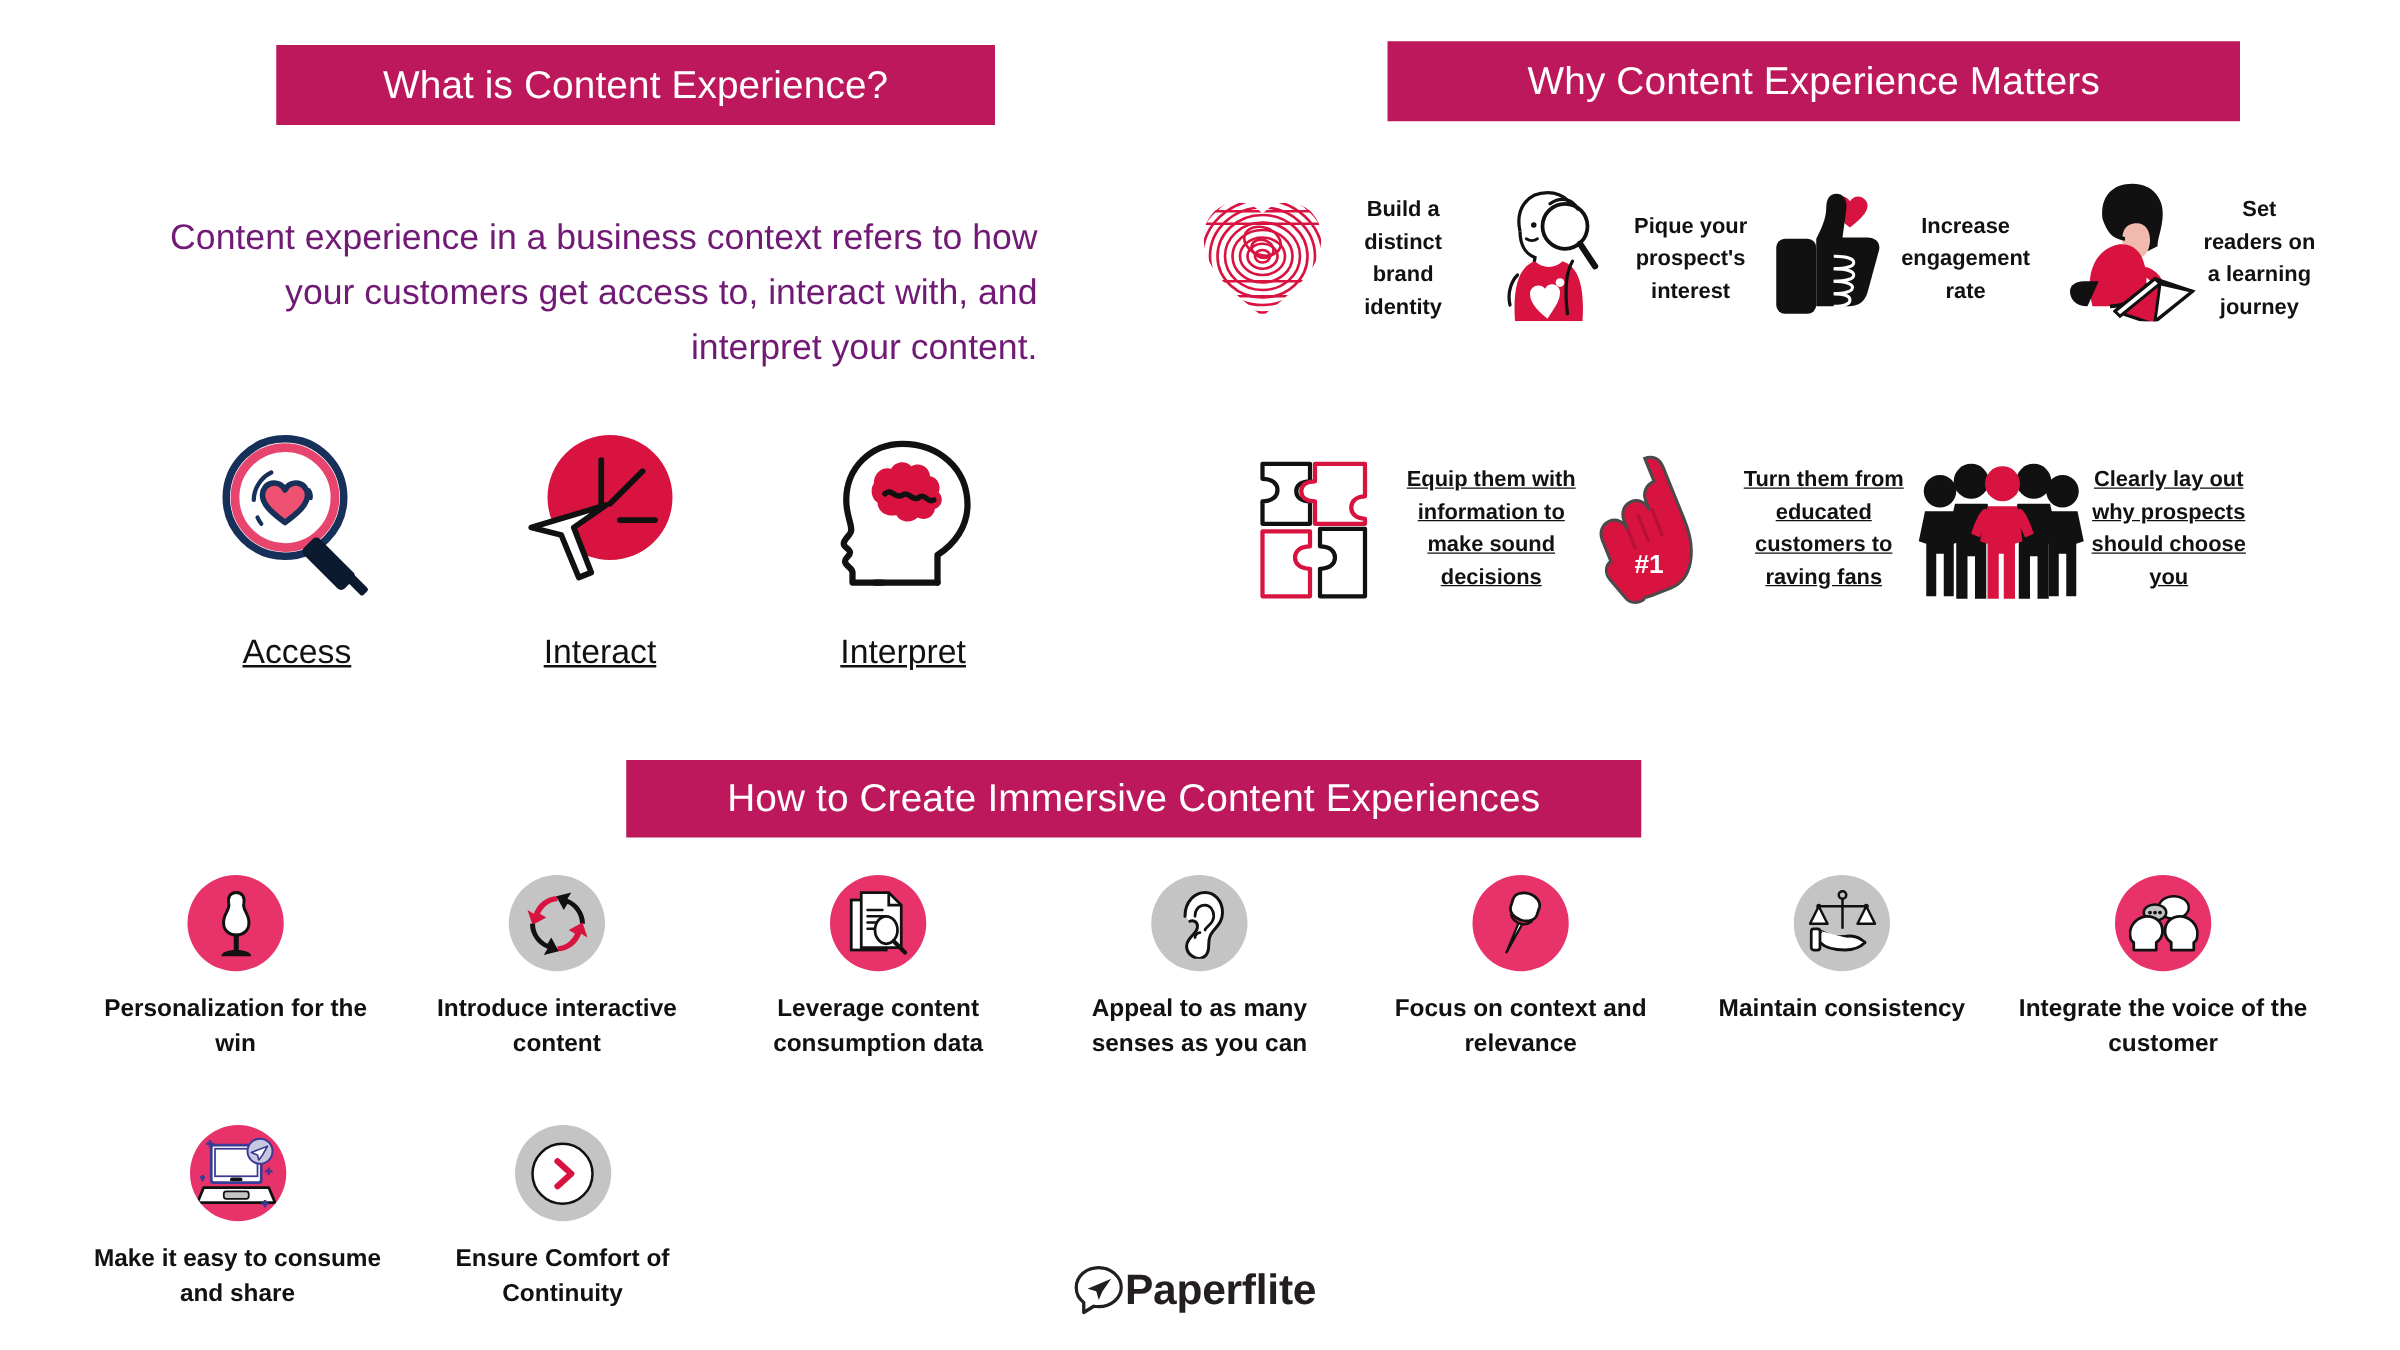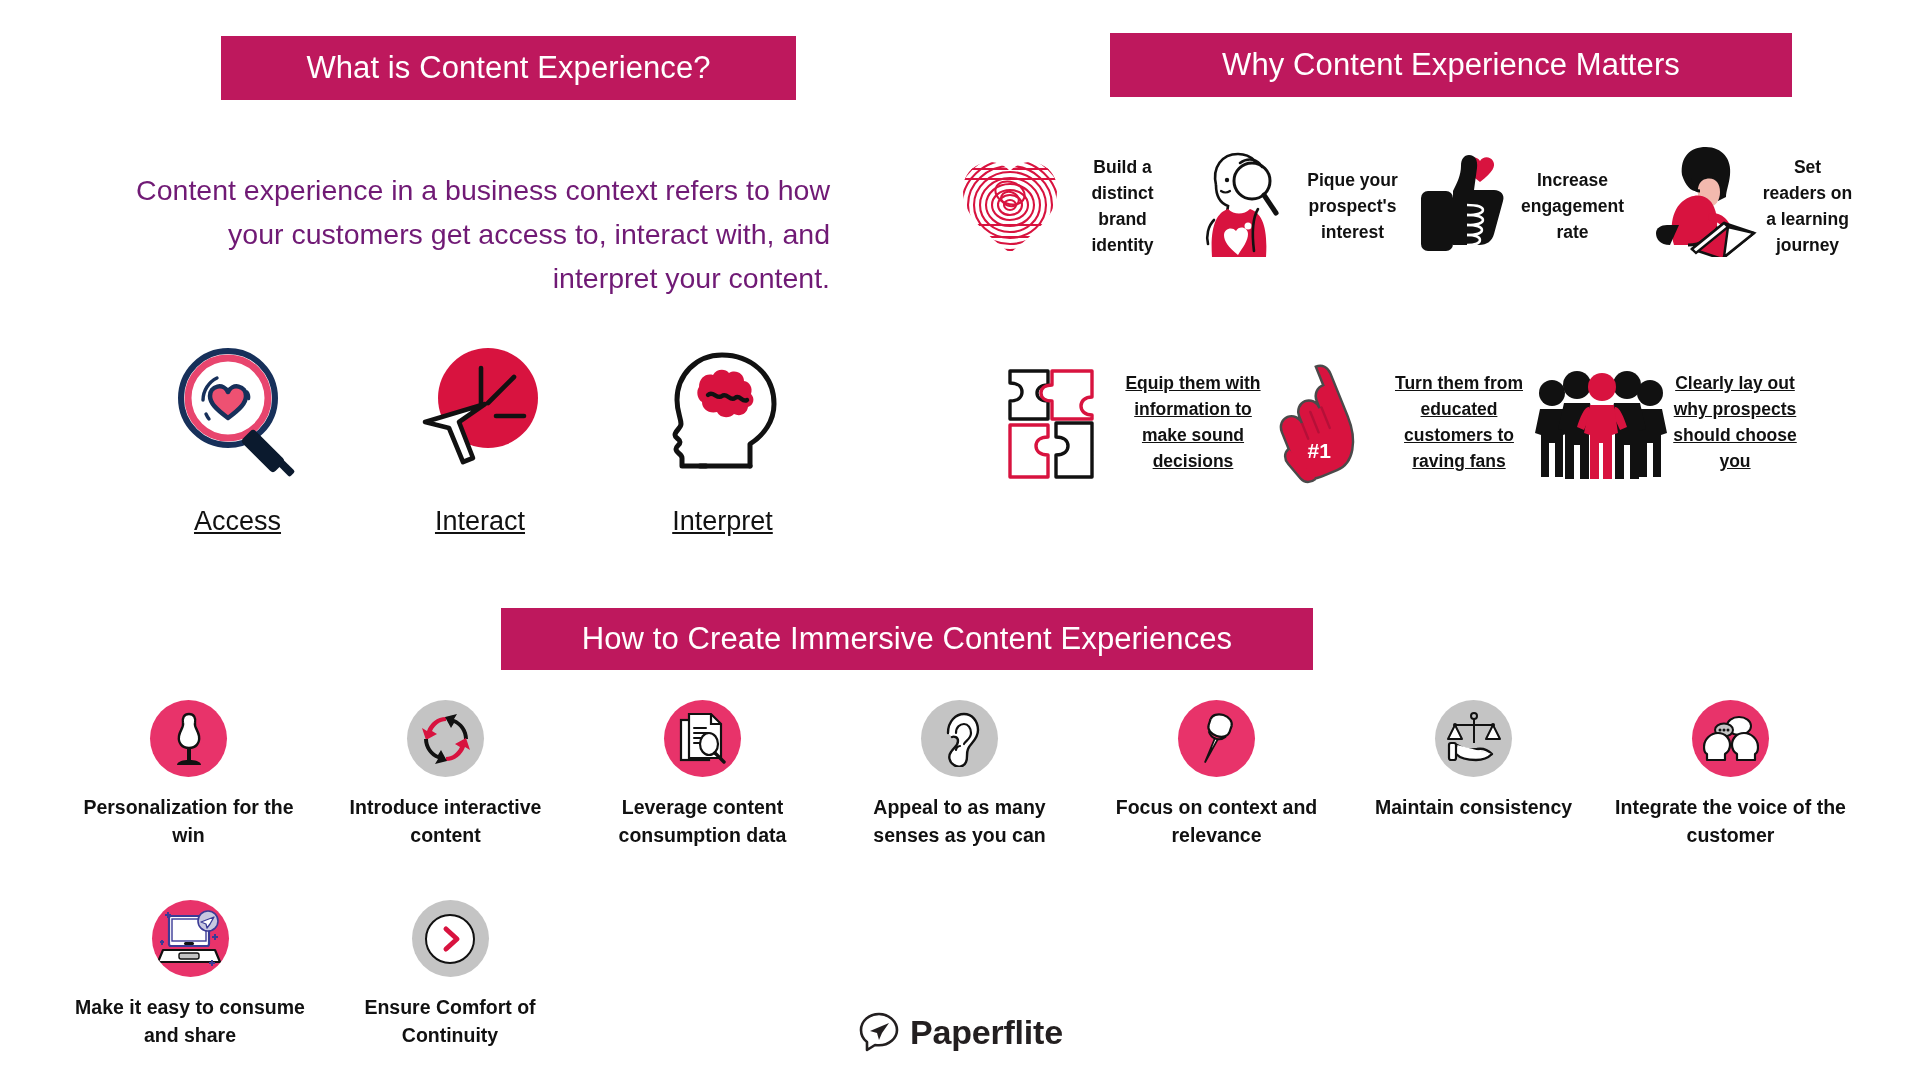--- a/index.html
+++ b/index.html
@@ -145,21 +145,20 @@
     max-width: 235px;
   }
 
   
   #logo {
     position: absolute;
     left: 858px;
     top: 1011px;
     display: flex;
     align-items: center;
-    gap: 10px;
   }
   #logo-text {
     font-size: 34px;
     font-weight: 700;
     color: #231F20;
     letter-spacing: -.2px;
   }
 
   svg { display: block; }
 </style>

